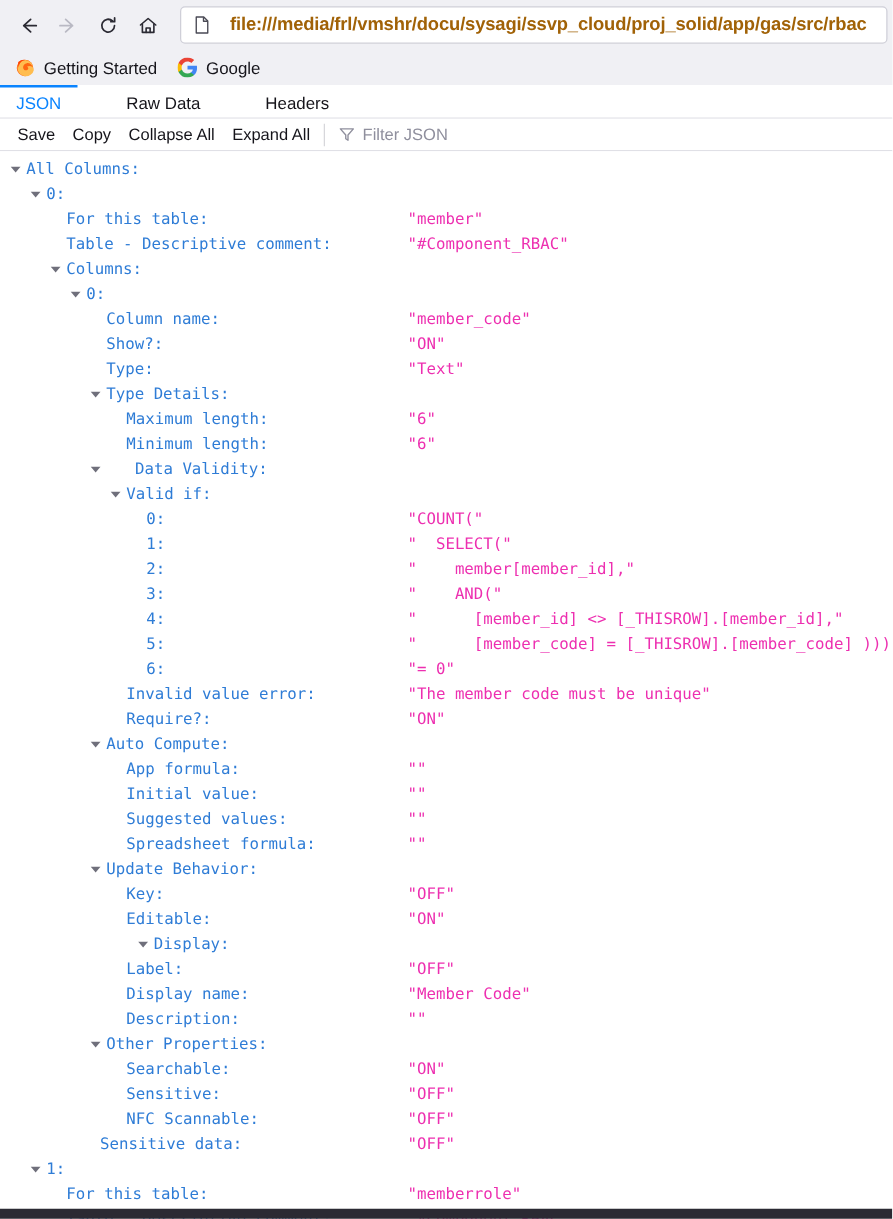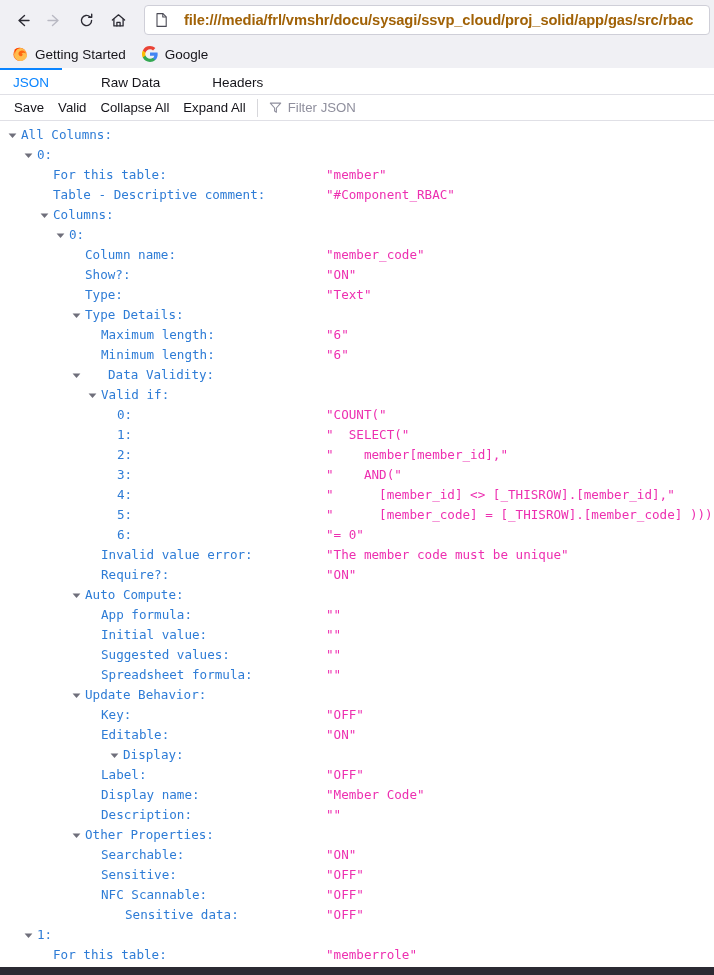--- a/index.html
+++ b/index.html
@@ -248,21 +248,21 @@
   <div class="viewer-tab">
     <span>Raw Data</span>
   </div>
   <div class="viewer-tab">
     <span>Headers</span>
   </div>
 </div>
 
 <div id="viewer-toolbar">
   <div class="tool-btn">Save</div>
-  <div class="tool-btn">Valid</div>
+  <div class="tool-btn">Copy</div>
   <div class="tool-btn">Collapse All</div>
   <div class="tool-btn">Expand All</div>
   <div id="filter-wrap">
     <svg width="13" height="13" viewBox="0 0 13 13" fill="none" stroke="#8f8f9d" stroke-width="1.1" stroke-linejoin="round">
       <path d="M1.3 2.1 H11.7 L7.4 7 V11.2 L5.6 10 V7 Z"></path>
     </svg>
     <input id="filter-input" type="text" placeholder="Filter JSON" style="">
   </div>
 </div>
 
@@ -322,21 +322,21 @@
             </svg></span><span class="key">Display:</span></div></div>
       <div class="row"><div class="row-inner" style="padding-left: 88px;"><span class="twisty empty"></span><span class="key">Label:</span><span class="val">"OFF"</span></div></div>
       <div class="row"><div class="row-inner" style="padding-left: 88px;"><span class="twisty empty"></span><span class="key">Display name:</span><span class="val">"Member Code"</span></div></div>
       <div class="row"><div class="row-inner" style="padding-left: 88px;"><span class="twisty empty"></span><span class="key">Description:</span><span class="val">""</span></div></div>
       <div class="row"><div class="row-inner" style="padding-left: 72px;"><span class="twisty"><svg width="9" height="9" viewBox="0 0 9 9">
               <path d="M0.6 2.4 L8.4 2.4 L4.5 6.9 Z" fill="#6f6f7b"></path>
             </svg></span><span class="key">Other Properties:</span></div></div>
       <div class="row"><div class="row-inner" style="padding-left: 88px;"><span class="twisty empty"></span><span class="key">Searchable:</span><span class="val">"ON"</span></div></div>
       <div class="row"><div class="row-inner" style="padding-left: 88px;"><span class="twisty empty"></span><span class="key">Sensitive:</span><span class="val">"OFF"</span></div></div>
       <div class="row"><div class="row-inner" style="padding-left: 88px;"><span class="twisty empty"></span><span class="key">NFC Scannable:</span><span class="val">"OFF"</span></div></div>
-      <div class="row"><div class="row-inner" style="padding-left: 112px;"><span class="twisty empty"></span><span class="key">Sensitive data:</span><span class="val">"OFF"</span></div></div>
+      <div class="row"><div class="row-inner" style="padding-left: 52px; gap: 15px;"><span class="twisty empty"></span><span class="key">Sensitive data:</span><span class="val">"OFF"</span></div></div>
       <div class="row"><div class="row-inner" style="padding-left: 24px;"><span class="twisty"><svg width="9" height="9" viewBox="0 0 9 9">
               <path d="M0.6 2.4 L8.4 2.4 L4.5 6.9 Z" fill="#6f6f7b"></path>
             </svg></span><span class="key">1:</span></div></div>
       <div class="row"><div class="row-inner" style="padding-left: 40px;"><span class="twisty empty"></span><span class="key">For this table:</span><span class="val">"memberrole"</span></div></div>
       <div class="row"><div class="row-inner" style="padding-left: 40px;"><span class="twisty empty"></span><span class="key">Table - Descriptive comment:</span><span class="val">"#Component_RBAC"</span></div></div>
     </div>
   <div id="bottom-bar"></div>
 </div>
 
 </body></html>

